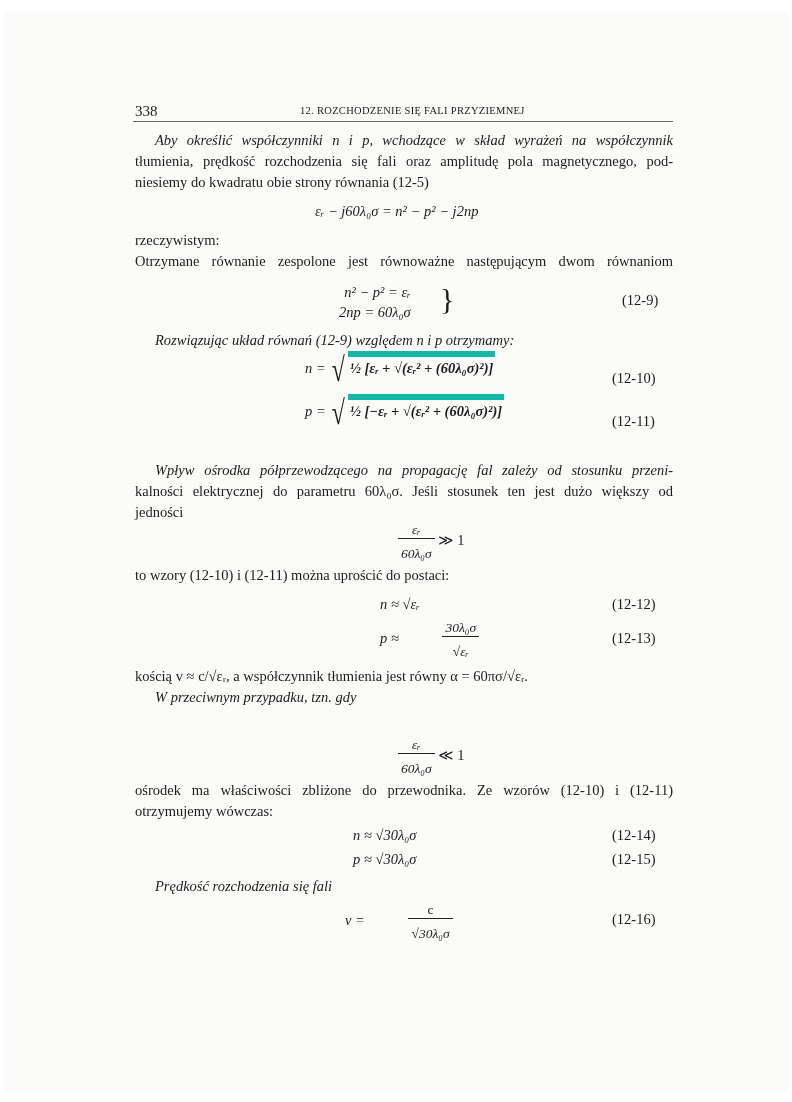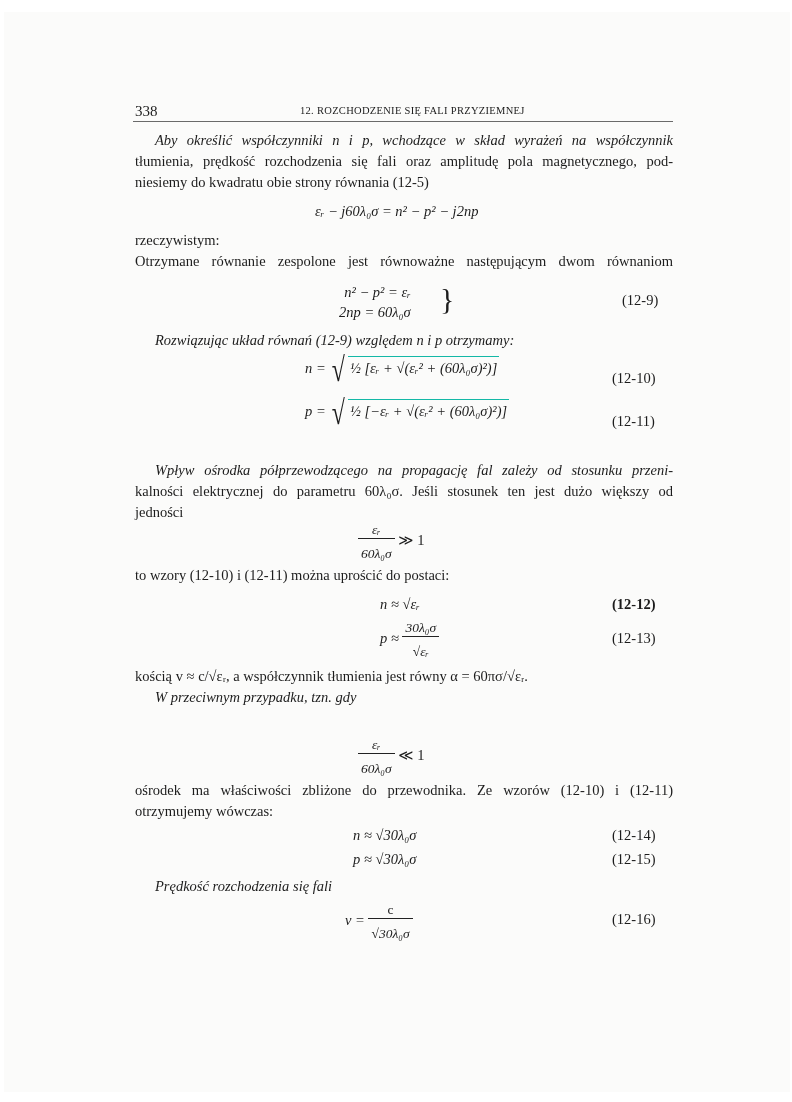--- a/index.html
+++ b/index.html
@@ -15,25 +15,25 @@
   .header-num { left: 135px; top: 103px; font-size: 15px; }
   .header-title { left: 300px; top: 105px; font-size: 10.5px; letter-spacing: 0.3px; }
   .header-rule { left: 133px; top: 121px; width: 540px; height: 1px; background: #6a6a6a; }
   .para { left: 135px; width: 538px; font-size: 14.5px; line-height: 21px; text-align: justify; }
   .para .line { display: block; white-space: nowrap; }
   .para .line.j { text-align: justify; text-align-last: justify; white-space: normal; }
   .indent { padding-left: 20px; font-style: italic; }
   i, .it { font-style: italic; }
   .eq { font-size: 14.5px; white-space: nowrap; }
   .eqnum { left: 612px; font-size: 14.5px; }
-  .frac { display: inline-block; vertical-align: middle; text-align: center; }
+  .frac { display: inline-block; vertical-align: middle; text-align: center; margin-left: 40px; }
   .frac .num { display: block; padding: 0 3px; font-size: 13.5px; }
   .frac .den { display: block; border-top: 1px solid #222; padding: 7px 3px 0; font-size: 13.5px; }
   .sqrt { display: inline-block; }
-  .sqrt .rad { border-top: 1px solid #14b8a6; padding: 3px 2px; }
+  .sqrt .rad { border-top: 6px solid #14b8a6; padding: 3px 2px; font-weight: bold; }
   .bigsqrt { font-size: 34px; line-height: 20px; vertical-align: middle; font-weight: normal; transform: scaleX(0.7); display: inline-block; }
   .brace { font-size: 30px; line-height: 30px; }
 </style>
 </head>
 <body>
 
 <div class="page"></div>
 
 <div class="abs header-num">338</div>
 <div class="abs header-title">12. ROZCHODZENIE SIĘ FALI PRZYZIEMNEJ</div>
@@ -89,21 +89,21 @@
     <span class="den it">60λ₀σ</span>
   </span>
   <span>≫ 1</span>
 </div>
 
 <div class="abs para" style="top:565px;">
   <span class="line">to wzory (12-10) i (12-11) można uprościć do postaci:</span>
 </div>
 
 <div class="abs eq it" style="left:380px; top:596px;">n ≈ √εᵣ</div>
-<div class="abs eqnum" style="top:596px;font-weight:bold;">(12-12)</div>
+<div class="abs eqnum" style="top:596px;">(12-12)</div>
 
 <div class="abs eq" style="left:380px; top:620px;">
   <span class="it">p ≈</span>
   <span class="frac">
     <span class="num it">30λ₀σ</span>
     <span class="den it">√εᵣ</span>
   </span>
 </div>
 <div class="abs eqnum" style="top:630px;">(12-13)</div>
 

